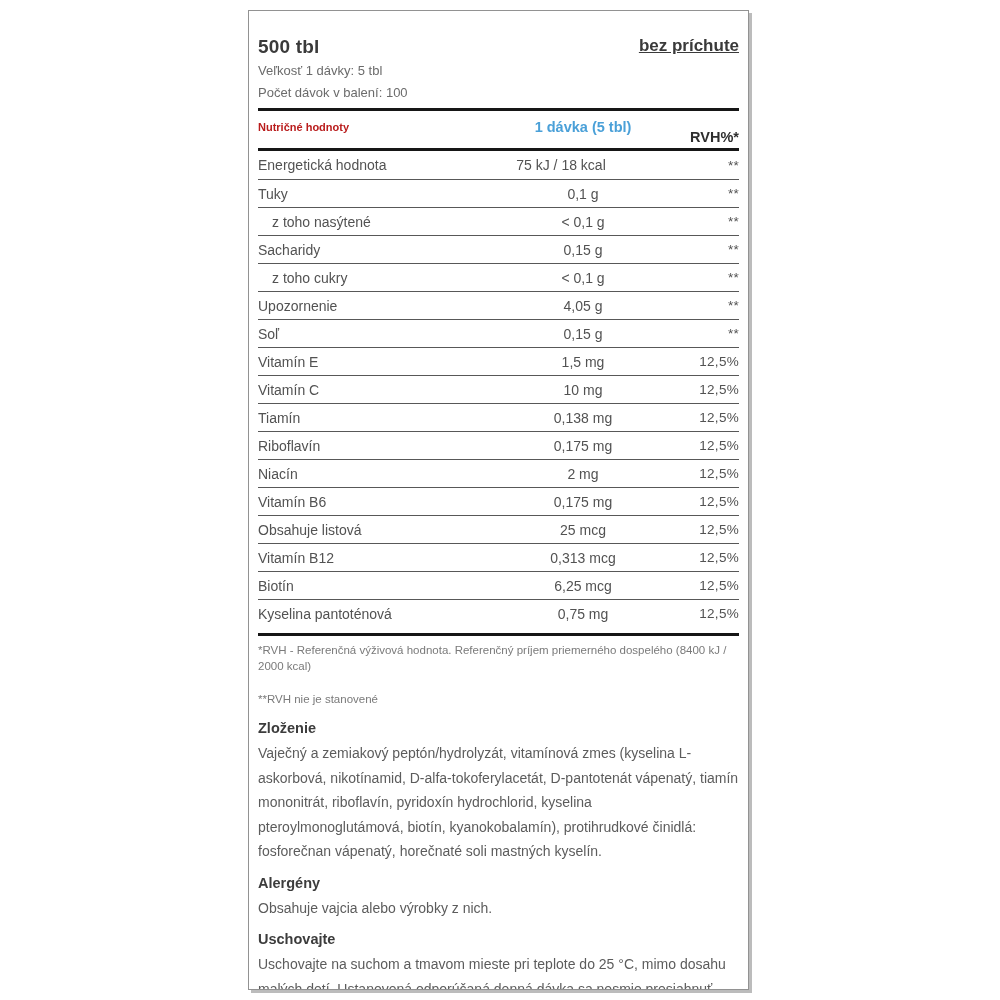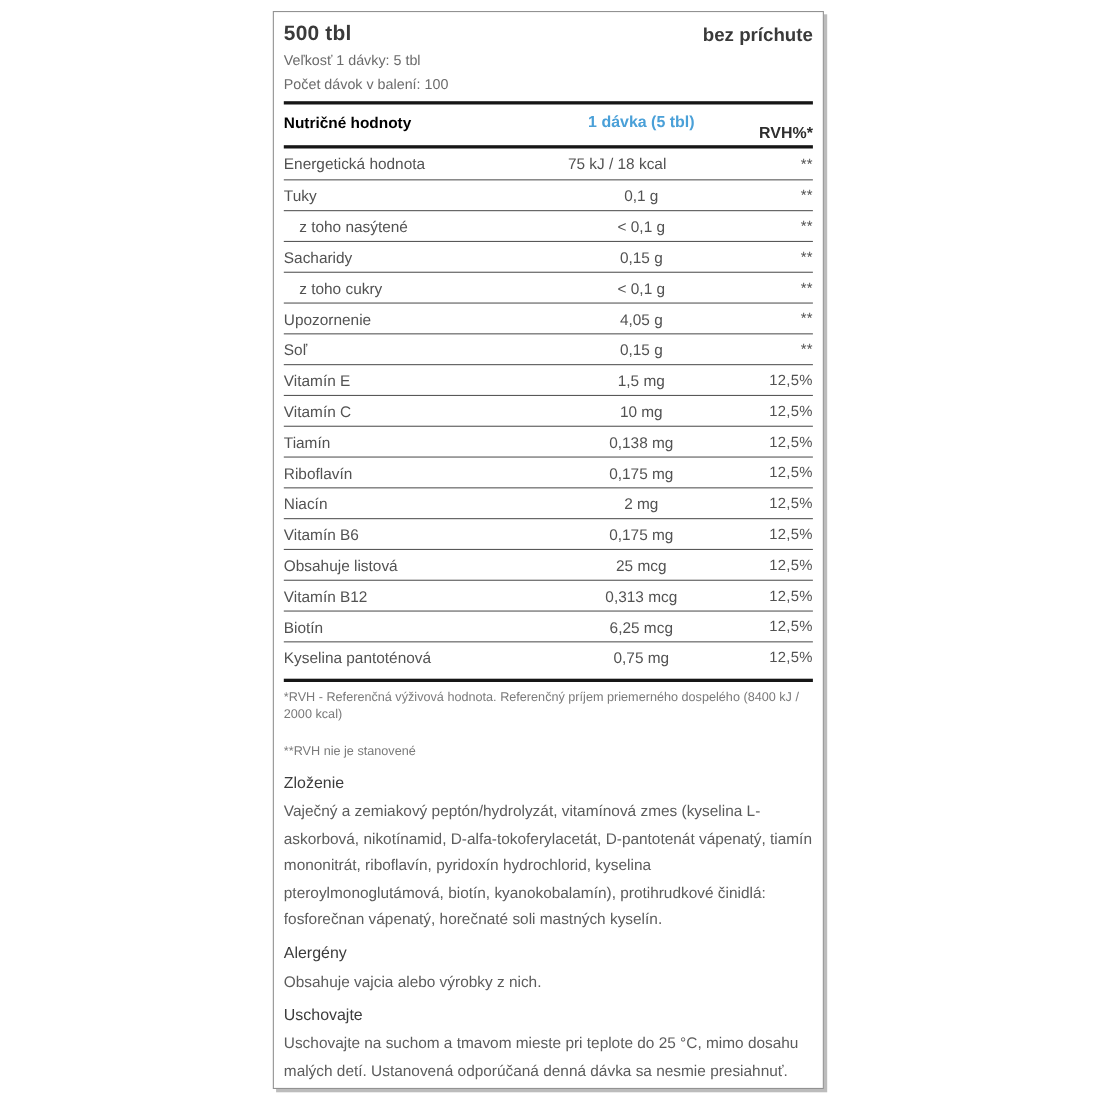--- a/index.html
+++ b/index.html
@@ -17,47 +17,47 @@
     left: 248px; top: 10px;
     width: 501px; height: 980px;
     background: #fff;
     border: 1px solid #929292;
     box-shadow: 3px 3px 0 #bcbcbc;
     padding: 7px 9px 6px 9px;
     overflow: hidden;
   }
 
   
-  .hdr-row { display: flex; justify-content: space-between; align-items: flex-end; margin-top: 2px; }
+  .hdr-row { display: flex; justify-content: space-between; align-items: flex-start; margin-top: 18px; }
   .product-size { font-size: 19px; font-weight: bold; color: #3a3a3a; letter-spacing: 0.2px; }
-  .product-flavor { font-size: 17px; font-weight: bold; color: #3a3a3a; }
+  .product-flavor { font-size: 17px; font-weight: bold; color: #3a3a3a; text-decoration: underline; }
   .info-line { font-size: 13px; color: #6b6b6b; line-height: 19px; margin-top: 3px; }
 
   .thick-line { border: 0; border-top: 3px solid #161616; margin-top: 6px; }
 
   
   .t-head { display: flex; align-items: center; height: 31px; }
-  .t-head .c-name { flex: 1; font-size: 14px; font-weight: bold; color: #000000; }
+  .t-head .c-name { flex: 1; font-size: 11px; font-weight: bold; color: #b91c1c; }
   .t-head .c-val  { width: 168px; text-align: center; font-size: 14.5px; font-weight: bold; }
   .t-head .c-rvh  { width: 72px; text-align: right; font-size: 14.5px; font-weight: bold; color: #2e2e2e; margin-top: 20px; }
 
   .t-row { display: flex; align-items: center; height: 28px; border-top: 1px solid #585858; }
   .t-row:first-child { border-top: none; gap: 22px; }
   .t-row .c-name { flex: 1; font-size: 14px; color: #525252; }
   .t-row.sub .c-name { padding-left: 14px; }
   .t-row .c-val  { width: 168px; text-align: center; font-size: 14px; color: #525252; }
   .t-row .c-rvh  { width: 72px; text-align: right; font-size: 13.5px; color: #525252; letter-spacing: 0.3px; }
 
   
   .footnotes { padding: 6px 0 2px 0; }
   .footnote { font-size: 11.5px; color: #7a7a7a; line-height: 16px; }
   .footnote + .footnote { margin-top: 17px; }
 
   
-  .section-heading { font-size: 14.5px; font-weight: normal; color: #3c3c3c; margin-top: 9px; margin-bottom: 3px; line-height: 20px; }
+  .section-heading { font-size: 14.5px; font-weight: bold; color: #3c3c3c; margin-top: 9px; margin-bottom: 3px; line-height: 20px; }
   .section-text { font-size: 14px; color: #5c5c5c; line-height: 24.5px; }
 </style>
 </head>
 <body>
 
 <div class="page">
   <div class="label-box">
 
     <div class="hdr-row">
       <span class="product-size">500 tbl</span>

